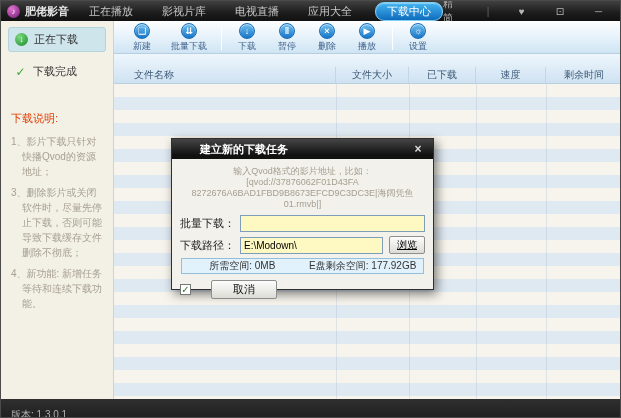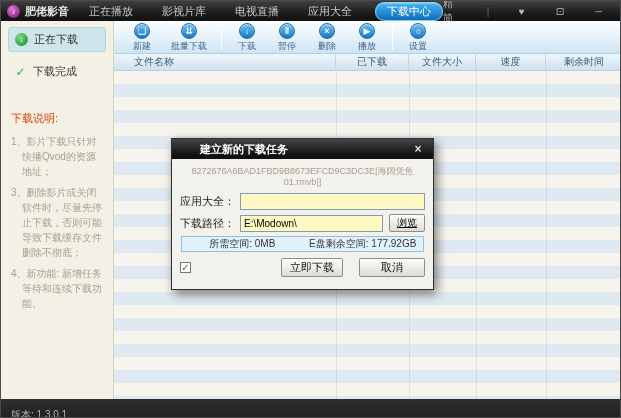--- a/index.html
+++ b/index.html
@@ -46,21 +46,21 @@
              border-bottom:1px solid #b7cfe0; display:flex; align-items:center; padding:1px 4px 0 8px; }
   .tbtn { display:flex; flex-direction:column; align-items:center; width:40px; cursor:default; }
   .tbtn.wide { width:54px; }
   .tico { width:16px; height:16px; border-radius:50%; background:linear-gradient(#6fc0ef,#1976c8);
           border:1px solid #1b6db8; color:#fff; font-size:9px; font-weight:bold;
           line-height:14px; text-align:center; box-shadow:inset 0 1px 1px rgba(255,255,255,.6); }
   .tlabel { font-size:9px; color:#40628a; margin-top:1px; white-space:nowrap; }
   .tsep { width:1px; height:24px; background:#b9cfdf; border-right:1px solid #fff; margin:0 5px; }
 
   
-  .thead { height:17px; display:flex; background:linear-gradient(#eef6fc,#cfe2f2);
+  .thead { height:30px; display:flex; background:linear-gradient(#eef6fc,#cfe2f2);
            border-bottom:1px solid #b9cfe2; color:#3c5a77; font-size:10px;align-items:flex-end; }
   .th { line-height:16px; border-right:1px solid #c3d6e6; padding-left:20px; white-space:nowrap; }
   .th.c { text-align:center; padding-left:0; }
   .th:nth-child(1){ width:222px; } .th:nth-child(2){ width:73px; }
   .th:nth-child(3){ width:67px; } .th:nth-child(4){ width:70px; }
   .th:nth-child(5){ width:76px; border-right:none; }
   .tbody { flex:1; position:relative;
            background:repeating-linear-gradient(180deg,#f6f4ec 0 13px,#dfe9f1 13px 26px); }
   .gline { position:absolute; top:0; bottom:0; width:1px; background:rgba(140,165,190,.22); }
 
@@ -168,22 +168,22 @@
         </div>
         <div class="tsep"></div>
         <div class="tbtn">
           <span class="tico">☼</span>
           <span class="tlabel">设置</span>
         </div>
       </div>
 
       <div class="thead">
         <div class="th">文件名称</div>
+        <div class="th c">文件大小</div>
         <div class="th c">已下载</div>
-        <div class="th c">文件大小</div>
         <div class="th c">速度</div>
         <div class="th c">剩余时间</div>
       </div>
 
       <div class="tbody">
         <div class="gline" style="left:222px"></div>
         <div class="gline" style="left:295px"></div>
         <div class="gline" style="left:362px"></div>
         <div class="gline" style="left:432px"></div>
       </div>
@@ -194,36 +194,36 @@
     <span>版本: 1.3.0.1</span>
   </div>
 
   <div class="dialog">
     <div class="dlg-title">
       <span>建立新的下载任务</span>
       <span class="dlg-close">×</span>
     </div>
     <div class="dlg-body">
       <div class="hint">
+        <div>输入Qvod格式的影片地址，比如：[qvod://37876062F01D43FA</div>
         <div>8272676A6BAD1FBD9B8673EFCD9C3DC3E|海阔凭鱼01.rmvb|]</div>
       </div>
       <div class="frow">
-        <span class="flabel">应用大全：</span>
+        <span class="flabel">批量下载：</span>
         <input class="tin" value="" style="">
       </div>
       <div class="frow">
         <span class="flabel">下载路径：</span>
         <input class="tin" value="E:\Modown\" style="">
         <button class="browse">浏览</button>
       </div>
       <div class="spacebar">
         <span>所需空间: 0MB</span>
         <span>E盘剩余空间: 177.92GB</span>
       </div>
       <div class="dlg-foot">
         <span class="chk">✓</span>
-        <button class="btn primary">立即下载</button>
         <button class="btn cancel">取消</button>
       </div>
     </div>
   </div>
 
 </div>
 
 </body></html>

